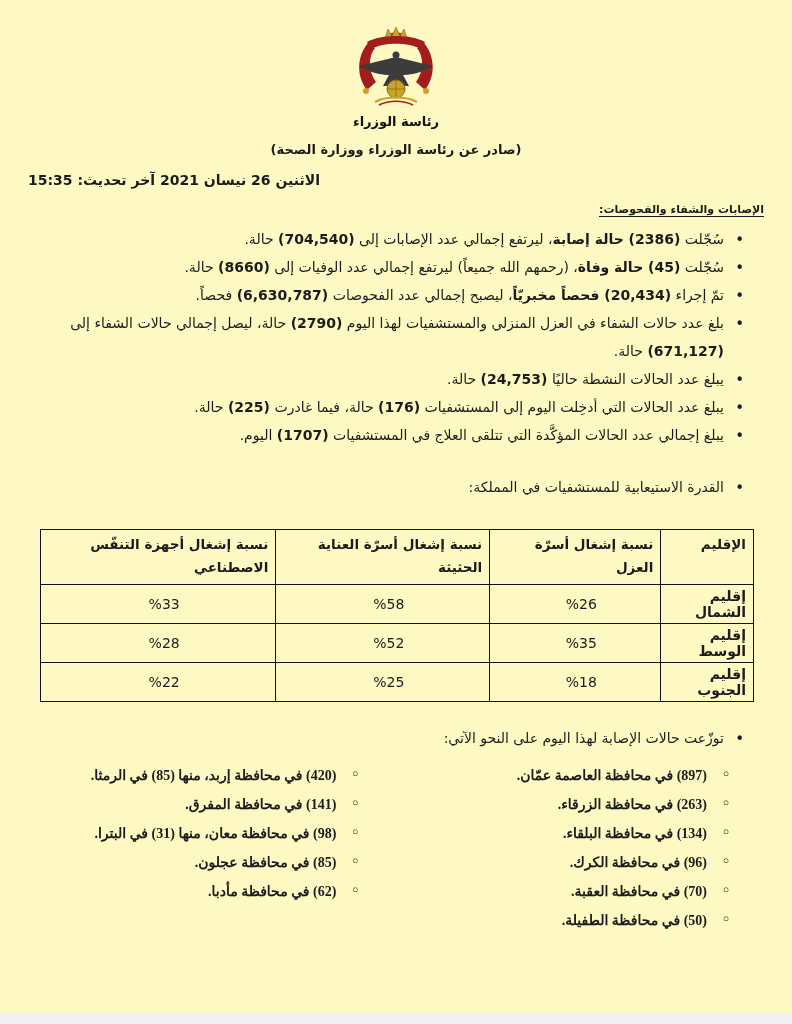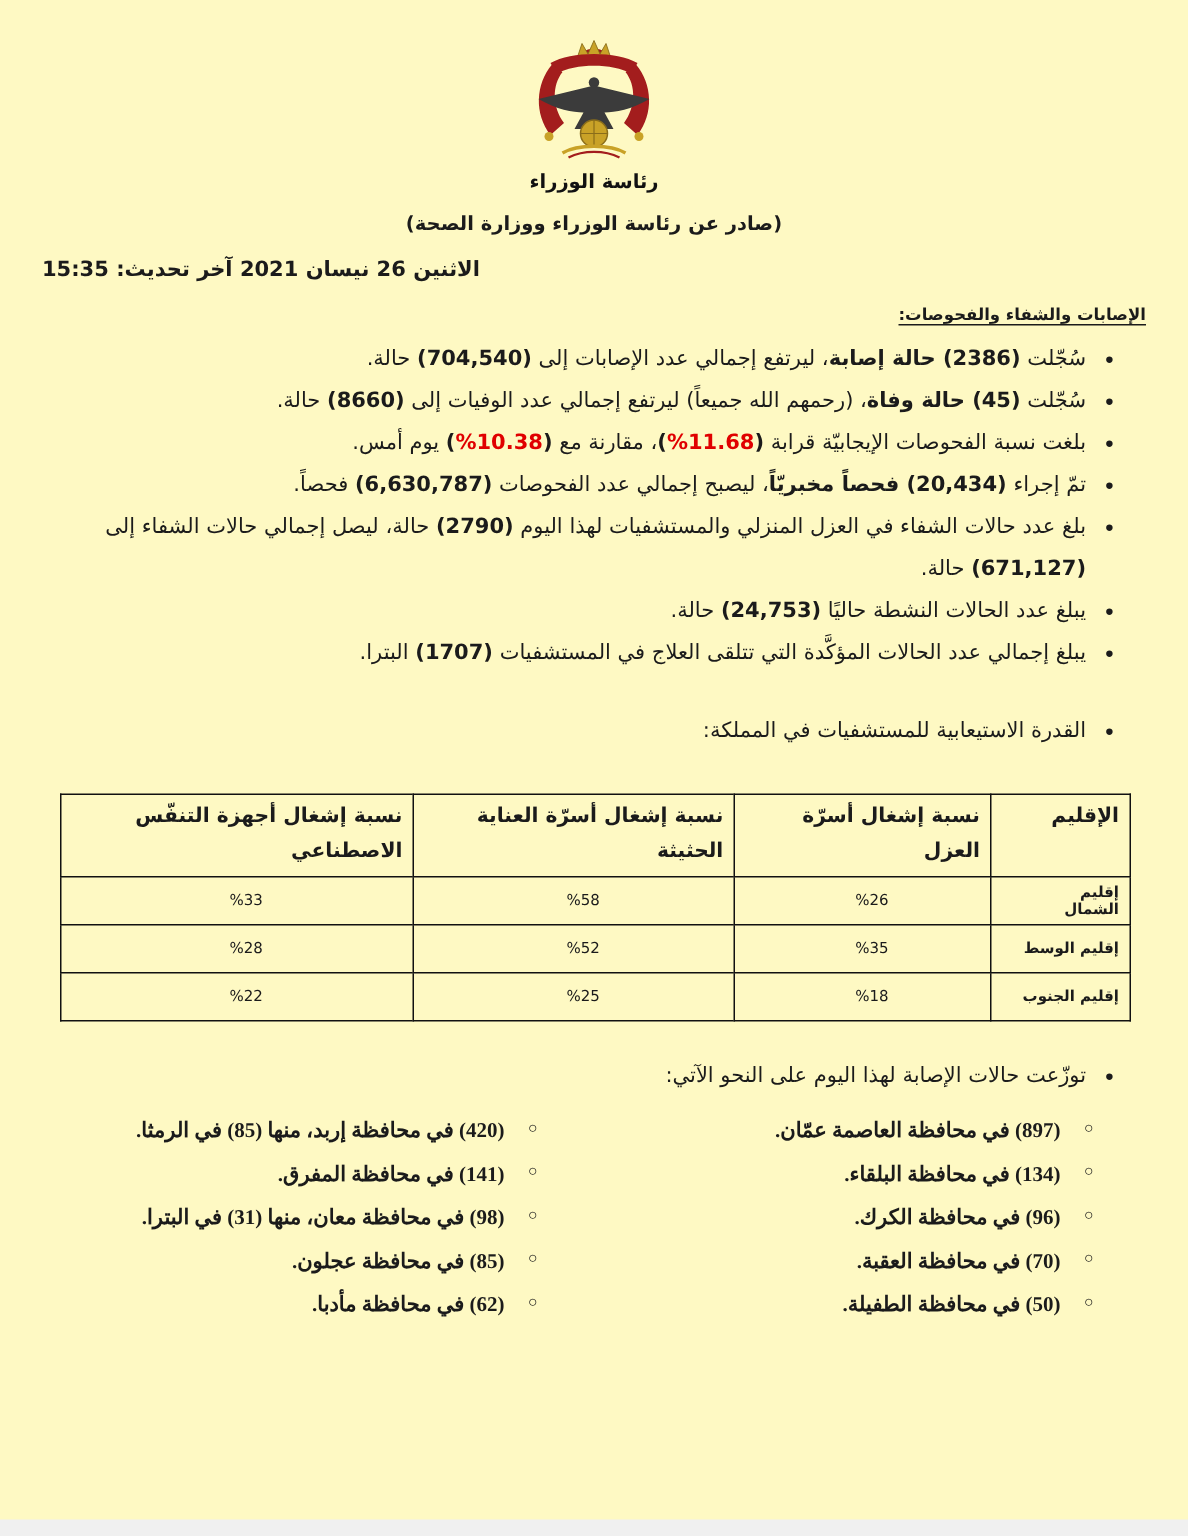--- a/index.html
+++ b/index.html
@@ -21,21 +21,21 @@
   ul.bullets.tight{margin-top:24px;}
   li.b{font-size:14px;line-height:2.0;position:relative;padding-right:22px;text-align:right;}
   li.b::before{content:"•";position:absolute;right:2px;top:0;font-size:15px;}
   .bd{font-weight:bold;}
   .rd{color:var(--accent-red);}
   table.cap{
     border-collapse:collapse;width:714px;margin:28px 38px 0 auto;table-layout:fixed;
   }
   table.cap th,table.cap td{border:1.5px solid #111;padding:3px 7px;}
   table.cap th{font-size:13.5px;font-weight:bold;text-align:right;vertical-align:top;height:48px;line-height:1.7;}
-  table.cap td{font-size:10px;height:25px;padding-left:19px;}
+  table.cap td{font-size:14px;height:25px;padding-left:19px;}
   table.cap td.region{font-weight:bold;text-align:right;}
   table.cap td.val{text-align:center;}
   table.cap col.c-region{width:13%;}
   table.cap col.c-iso{width:24%;}
   table.cap col.c-icu{width:30%;}
   table.cap col.c-vent{width:33%;}
   .dist-wrap{display:flex;justify-content:space-between;padding:10px 58px 0 28px;}
   .dist-col{width:47.5%;font-family:Liberation Serif, serif;}
   .dist-col ul{list-style:none;margin:0;padding:0;}
   li.d{font-weight:bold;font-size:14px;line-height:2.07;position:relative;padding-right:27px;text-align:right;}
@@ -72,25 +72,25 @@
     <div class="logo-caption">رئاسة الوزراء</div>
   </div>
 
   <div class="subtitle">(صادر عن رئاسة الوزراء ووزارة الصحة)</div>
   <div class="dateline">الاثنين 26 نيسان 2021 آخر تحديث: 15:35</div>
   <div class="section-heading">الإصابات والشفاء والفحوصات:</div>
 
   <ul class="bullets">
       <li class="b"><span>سُجّلت </span><span class="bd">(2386) حالة إصابة</span><span>، ليرتفع إجمالي عدد الإصابات إلى </span><span class="bd">(704,540)</span><span> حالة.</span></li>
       <li class="b"><span>سُجّلت </span><span class="bd">(45) حالة وفاة</span><span>، (رحمهم الله جميعاً) ليرتفع إجمالي عدد الوفيات إلى </span><span class="bd">(8660)</span><span> حالة.</span></li>
-      <li class="b"><span>بلغت نسبة الفحوصات الإيجابيّة قرابة </span><span class="bd">(</span><span class="bd rd">11.68%</span><span class="bd">)</span><span>، مقارنة مع </span><span class="bd">(</span><span class="bd rd">10.38%</span><span class="bd">)</span><span> يوم أمس.</span></li>
       <li class="b"><span>تمّ إجراء </span><span class="bd">(20,434) فحصاً مخبريّاً</span><span>، ليصبح إجمالي عدد الفحوصات </span><span class="bd">(6,630,787)</span><span> فحصاً.</span></li>
       <li class="b"><span>بلغ عدد حالات الشفاء في العزل المنزلي والمستشفيات لهذا اليوم </span><span class="bd">(2790)</span><span> حالة، ليصل إجمالي حالات الشفاء إلى </span><span class="bd">(671,127)</span><span> حالة.</span></li>
       <li class="b"><span>يبلغ عدد الحالات النشطة حاليًا </span><span class="bd">(24,753)</span><span> حالة.</span></li>
-      <li class="b"><span>يبلغ إجمالي عدد الحالات المؤكَّدة التي تتلقى العلاج في المستشفيات </span><span class="bd">(1707)</span><span> البترا.</span></li>
+      <li class="b"><span>يبلغ عدد الحالات التي أدخِلت اليوم إلى المستشفيات </span><span class="bd">(176)</span><span> حالة، فيما غادرت </span><span class="bd">(225)</span><span> حالة.</span></li>
+      <li class="b"><span>يبلغ إجمالي عدد الحالات المؤكَّدة التي تتلقى العلاج في المستشفيات </span><span class="bd">(1707)</span><span> اليوم.</span></li>
     </ul>
 
   <ul class="bullets tight">
     <li class="b">القدرة الاستيعابية للمستشفيات في المملكة:</li>
   </ul>
 
   <table class="cap">
     <colgroup>
       <col class="c-region">
         <col class="c-iso">
@@ -128,20 +128,21 @@
   </table>
 
   <ul class="bullets tight" style="margin-top:22px;">
     <li class="b">توزّعت حالات الإصابة لهذا اليوم على النحو الآتي:</li>
   </ul>
 
   <div class="dist-wrap">
     <div class="dist-col">
       <ul>
           <li class="d">(897) في محافظة العاصمة عمّان.</li>
+          <li class="d">(263) في محافظة الزرقاء.</li>
           <li class="d">(134) في محافظة البلقاء.</li>
           <li class="d">(96) في محافظة الكرك.</li>
           <li class="d">(70) في محافظة العقبة.</li>
           <li class="d">(50) في محافظة الطفيلة.</li>
         </ul>
     </div>
     <div class="dist-col">
       <ul>
           <li class="d">(420) في محافظة إربد، منها (85) في الرمثا.</li>
           <li class="d">(141) في محافظة المفرق.</li>

